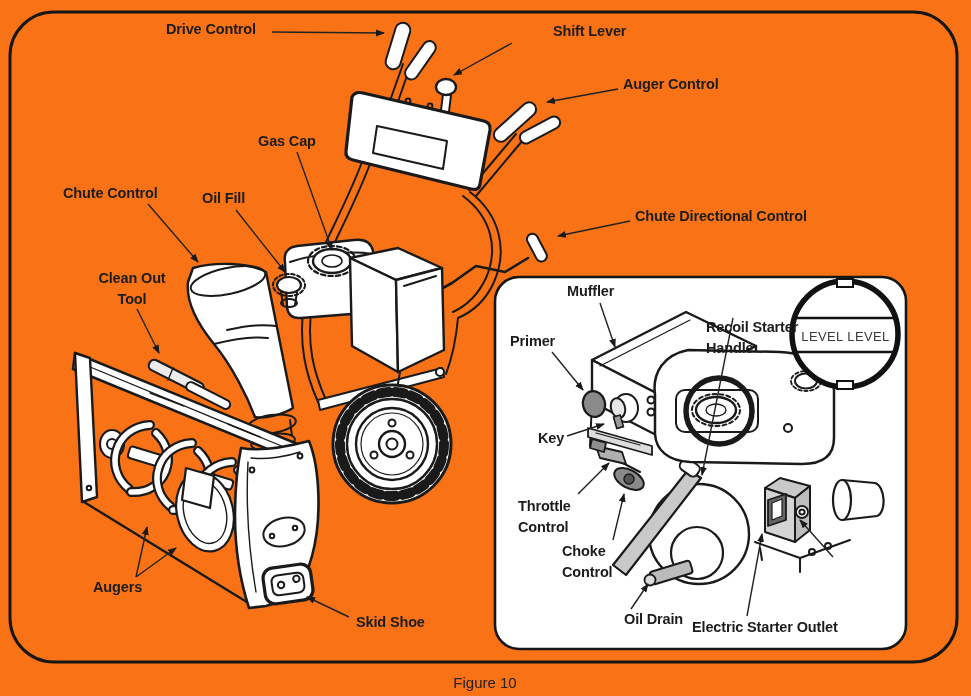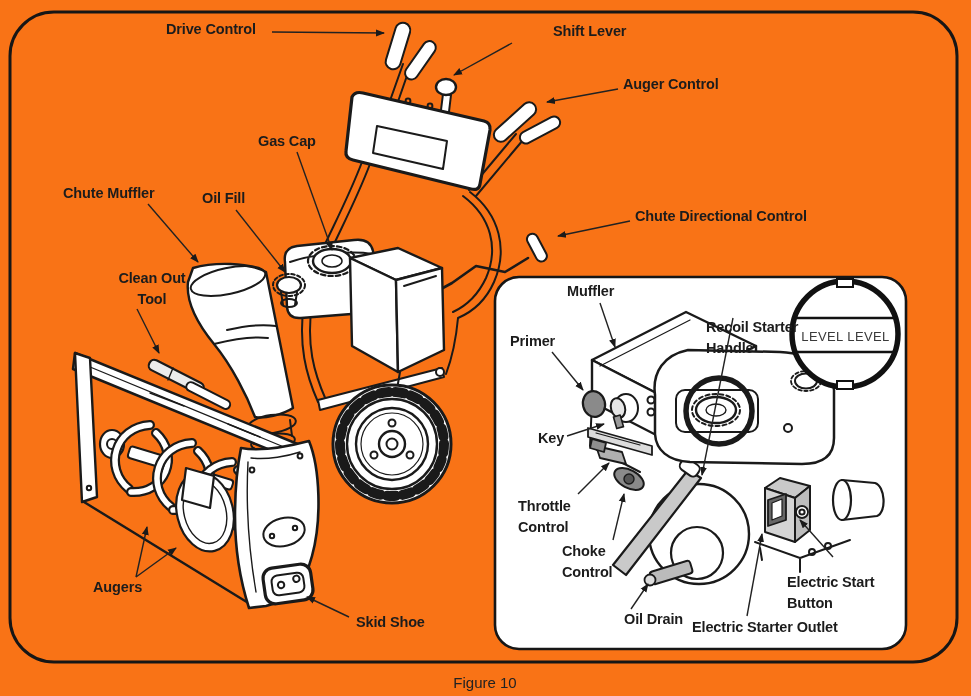--- a/index.html
+++ b/index.html
@@ -245,24 +245,24 @@
     <path d="M631,609 L648,584" marker-end="url(#ah)"></path>
     <path d="M833,557 L800,520" marker-end="url(#ah)"></path>
     <path d="M747,616 L762,534" marker-end="url(#ah)"></path>
   </g>
 </svg>
 
   <div class="lbl" style="left:166px;top:22px;">Drive Control</div>
   <div class="lbl" style="left:517px;top:24px;margin-left:36px;">Shift Lever</div>
   <div class="lbl" style="left:623px;top:77px;">Auger Control</div>
   <div class="lbl" style="left:258px;top:134px;">Gas Cap</div>
-  <div class="lbl" style="left:63px;top:186px;">Chute Muffler</div>
+  <div class="lbl" style="left:63px;top:186px;">Chute Control</div>
   <div class="lbl" style="left:202px;top:191px;">Oil Fill</div>
   <div class="lbl" style="left:635px;top:209px;">Chute Directional Control</div>
-  <div class="lbl two ctr" style="left:92px;top:268px;width:80px;margin-left:20px;">
+  <div class="lbl two ctr" style="left:92px;top:268px;width:80px;">
     <span class="ln">Clean Out</span>
     <span class="ln">Tool</span>
   </div>
   <div class="lbl" style="left:93px;top:580px;">Augers</div>
   <div class="lbl" style="left:356px;top:615px;">Skid Shoe</div>
 
   <div class="lbl" style="left:567px;top:284px;">Muffler</div>
   <div class="lbl two" style="left:706px;top:281px;margin-top:36px;">
     <span class="ln">Recoil Starter</span>
     <span class="ln">Handle</span>
@@ -271,22 +271,18 @@
   <div class="lbl" style="left:538px;top:431px;">Key</div>
   <div class="lbl two" style="left:518px;top:496px;">
     <span class="ln">Throttle</span>
     <span class="ln">Control</span>
   </div>
   <div class="lbl two" style="left:554px;top:541px;margin-left:8px;">
     <span class="ln">Choke</span>
     <span class="ln">Control</span>
   </div>
   <div class="lbl" style="left:582px;top:612px;margin-left:42px;">Oil Drain</div>
-  <div class="lbl two" style="left:787px;top:572px;">
-    <span class="ln">Electric Start</span>
-    <span class="ln">Button</span>
-  </div>
   <div class="lbl" style="left:692px;top:620px;">Electric Starter Outlet</div>
 
   <div class="fuel-lbl">LEVEL LEVEL</div>
 
   <div class="caption">Figure 10</div>
 </div>
 
 </body></html>

